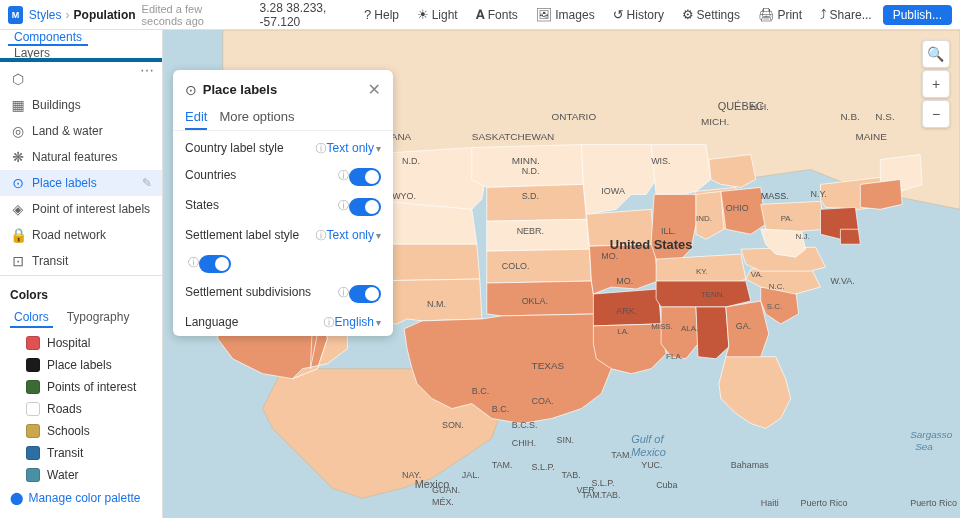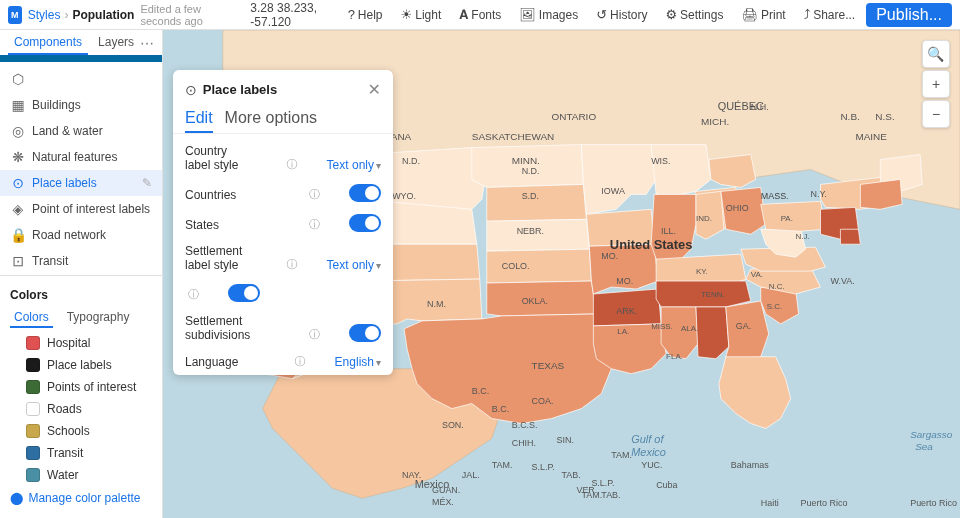--- a/index.html
+++ b/index.html
@@ -14,30 +14,30 @@
     .topbar-logo { width: 18px; height: 18px; background: #1a73e8; border-radius: 3px; display: flex; align-items: center; justify-content: center; color: #fff; font-size: 9px; font-weight: bold; }
     .topbar-breadcrumb { display: flex; align-items: center; gap: 4px; color: #555; }
     .topbar-breadcrumb a { color: #1a73e8; text-decoration: none; }
     .topbar-breadcrumb span.sep { color: #aaa; }
     .topbar-project { font-weight: 600; color: #222; }
     .topbar-edited { color: #999; font-size: 11px; }
     .topbar-coords { color: #444; font-size: 12px; margin-left: 8px; }
     .topbar-actions { display: flex; align-items: center; gap: 4px; }
     .topbar-btn { display: flex; align-items: center; gap: 3px; padding: 3px 7px; border-radius: 4px; border: none; background: none; cursor: pointer; font-size: 12px; color: #444; }
     .topbar-btn .icon { font-size: 13px; }
-    .publish-btn { background: #1a73e8; color: #fff; border-radius: 4px; padding: 3px 10px; border: none; cursor: pointer; font-size: 16px; font-weight: 500; }
+    .publish-btn { background: #1a73e8; color: #fff; border-radius: 4px; padding: 3px 10px; border: none; cursor: pointer; font-size: 12px; font-weight: 500; }
 
     
     .main { display: flex; height: 488px; }
 
     
     .sidebar { width: 163px; background: #fff; border-right: 1px solid #e0e0e0; display: flex; flex-direction: column; overflow: hidden; }
 
     
-    .sidebar-tabs { display: flex; align-items: center; padding: 0 8px; border-bottom: 7px solid #0369a1; height: 32px; }
+    .sidebar-tabs { display: flex; align-items: flex-start; padding: 0 8px; border-bottom: 4px solid #0369a1; height: 32px; flex-direction: column; }
     .sidebar-tab { font-size: 12px; font-weight: 500; color: #555; padding: 0 6px; cursor: pointer; height: 100%; display: flex; align-items: center; border-bottom: 2px solid transparent; }
     .sidebar-tab.active { color: #1a73e8; border-bottom: 2px solid #1a73e8; }
     .sidebar-tab-divider { color: #ccc; margin: 0 2px; }
     .sidebar-settings-icon { margin-left: auto; font-size: 14px; color: #777; cursor: pointer; }
 
     
     .sidebar-nav { flex: 1; overflow-y: auto; padding: 4px 0; }
     .nav-item { display: flex; align-items: center; gap: 6px; padding: 5px 10px; cursor: pointer; color: #444; font-size: 12px; border-radius: 0; }
     .nav-item.active { background: #e8f0fe; color: #1a73e8; }
     .nav-item .nav-icon { font-size: 14px; color: #666; width: 16px; text-align: center; }
@@ -66,23 +66,23 @@
     .panel {
       position: absolute; top: 40px; left: 10px; width: 220px;
       background: #fff; border-radius: 6px; box-shadow: 0 2px 10px rgba(0,0,0,0.2);
       z-index: 10; font-size: 12px;
     }
     .panel-header { display: flex; align-items: center; padding: 10px 12px 6px; }
     .panel-header-icon { font-size: 14px; margin-right: 6px; color: #555; }
     .panel-title { font-size: 13px; font-weight: 600; flex: 1; color: #222; }
     .panel-close { font-size: 16px; color: #888; cursor: pointer; border: none; background: none; }
     .panel-tabs { display: flex; padding: 0 12px; border-bottom: 1px solid #eee; margin-bottom: 4px; }
-    .panel-tab { font-size: 16px; color: #555; padding: 4px 0; margin-right: 12px; cursor: pointer; border-bottom: 2px solid transparent; }
+    .panel-tab { font-size: 13px; color: #555; padding: 4px 0; margin-right: 12px; cursor: pointer; border-bottom: 2px solid transparent; }
     .panel-tab.active { color: #1a73e8; border-bottom: 2px solid #1a73e8; }
-    .panel-row { display: flex; align-items: flex-end; padding: 6px 12px; gap: 29px; }
+    .panel-row { display: flex; align-items: flex-start; padding: 6px 12px; }
     .panel-row-label { flex: 1; color: #333; font-size: 12px; }
     .panel-row-info { color: #aaa; font-size: 11px; margin-left: 3px; }
     .panel-row-value { color: #1a73e8; font-size: 12px; display: flex; align-items: center; gap: 2px; }
     .panel-row-chevron { font-size: 10px; color: #888; }
 
     
     .toggle { position: relative; width: 32px; height: 18px; }
     .toggle input { opacity: 0; width: 0; height: 0; }
     .toggle-slider {
       position: absolute; inset: 0; background: #ccc; border-radius: 9px; cursor: pointer; transition: 0.2s;

